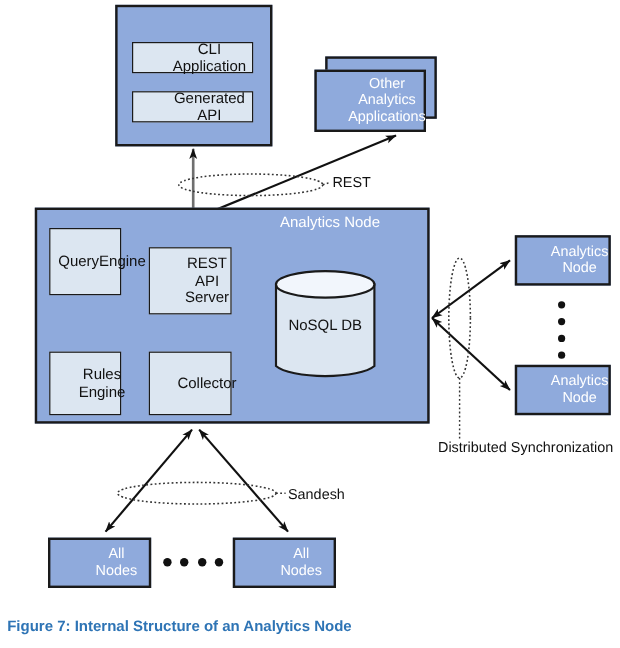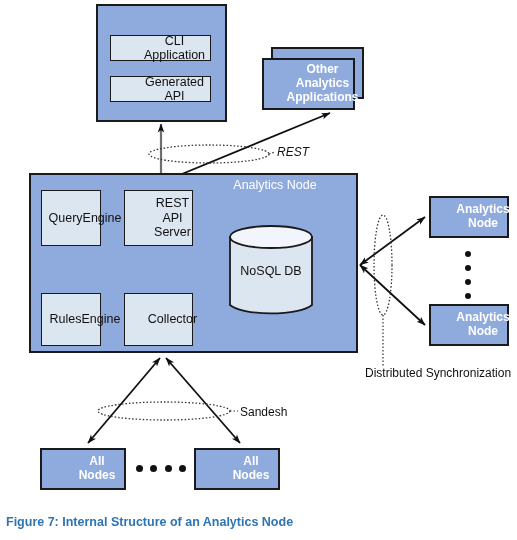--- a/index.html
+++ b/index.html
@@ -11,45 +11,45 @@
   svg.lines{position:absolute;left:0;top:0;width:517px;height:540px;
             pointer-events:none;}
 
   
   .box{position:absolute;box-sizing:border-box;display:flex;
        align-items:center;justify-content:center;text-align:center;
        line-height:1.15;padding-left:28px;}
 
   .outer{background:#8FAADC;border:2px solid #1a1a1a;}
   .inner{background:#DCE6F1;border:1px solid #1a1a1a;color:#111;}
-  .solidblue{background:#8FAADC;border:2px solid #1a1a1a;color:#ffffff;font-weight:bold;}
+  .solidblue{background:#8FAADC;border:2px solid #1a1a1a;color:#ffffff;}
 
   
   #client-application{left:96px;top:4px;width:131px;height:118px;}
   #client-app-title{position:absolute;left:0;top:5px;width:100%;
       text-align:center;color:#fff;font-size:12.5px;}
   #cli-application{left:110px;top:35px;width:101px;height:26px;font-size:12.5px;}
   #generated-api{left:110px;top:76px;width:101px;height:26px;font-size:12.5px;}
 
   
   #other-apps-back{left:271px;top:47px;width:93px;height:52px;}
   #other-apps-front{left:262px;top:58px;width:93px;height:52px;
       font-size:12px;flex-direction:column;}
 
   
   #analytics-node{left:29px;top:173px;width:329px;height:180px;}
   #analytics-node-title{position:absolute;left:200px;top:178px;width:150px;
       text-align:center;color:#fff;font-size:12.5px;}
 
   #query-engine{left:41px;top:190px;width:60px;height:56px;font-size:12.5px;
       }
-  #rest-api-server{left:124px;top:190px;width:69px;height:56px;font-size:12.5px;
+  #rest-api-server{left:124px;top:206px;width:69px;height:56px;font-size:12.5px;
       flex-direction:column;}
   #rules-engine{left:41px;top:293px;width:60px;height:53px;font-size:12.5px;
-      flex-direction:row;}
+      flex-direction:column;}
   #collector{left:124px;top:293px;width:69px;height:53px;font-size:12.5px;text-align:center;}
 
   
   #message-bus{position:absolute;left:39px;top:255px;width:156px;height:27px;}
   #message-bus .hex{position:absolute;left:0;top:0;width:100%;height:100%;}
   #message-bus .mb-label{position:absolute;left:0;top:0;width:100%;height:100%;
       display:flex;align-items:center;justify-content:center;
       font-size:12.5px;color:#111;}
 
   
@@ -75,21 +75,21 @@
       font-size:12px;flex-direction:column;}
   #all-nodes-right{left:194px;top:448px;width:86px;height:42px;
       font-size:12px;flex-direction:column;}
 
   .hdots{position:absolute;left:136px;top:464px;width:50px;height:8px;
       display:flex;justify-content:space-between;align-items:center;}
   .hdots i{display:block;width:7px;height:7px;border-radius:50%;background:#111;}
 
   
   .annot{position:absolute;font-size:12px;color:#111;white-space:nowrap;}
-  #rest-label{left:277px;top:145px;font-style:italic;}
+  #rest-label{left:277px;top:145px;}
   #sandesh-label{left:240px;top:405px;}
   #distsync-label{left:365px;top:366px;}
 
   
   #figure-caption{position:absolute;left:6px;top:515px;
       font-size:12.5px;font-weight:bold;color:#2E74B5;white-space:nowrap;}
 </style>
 </head>
 <body>
 

